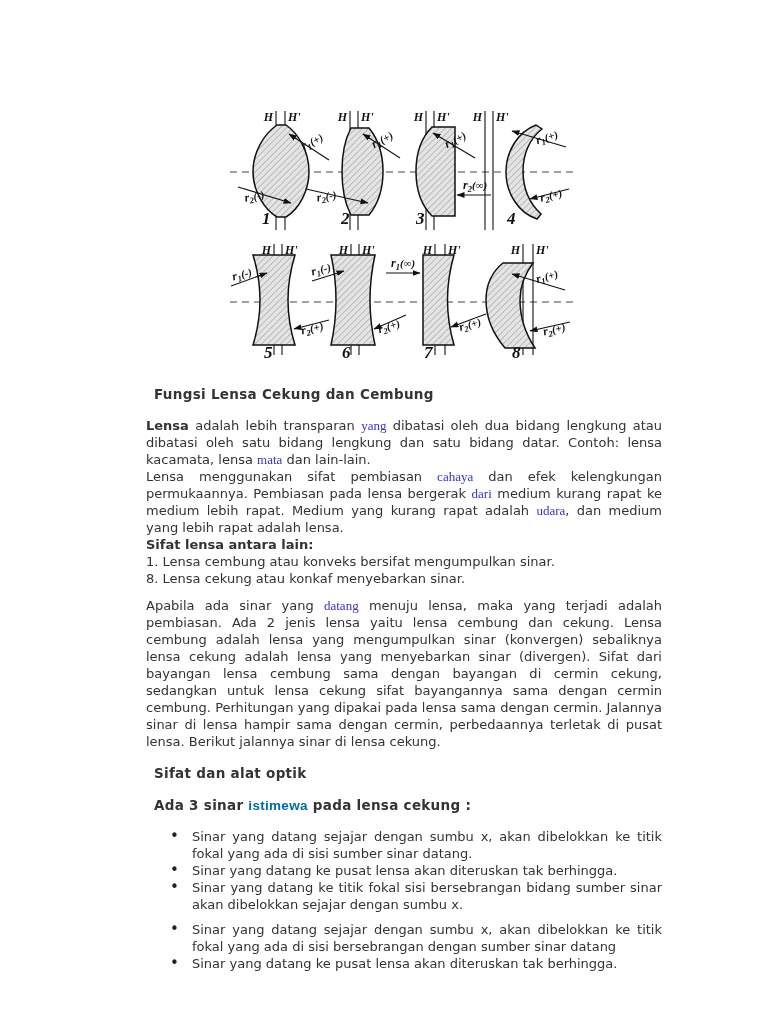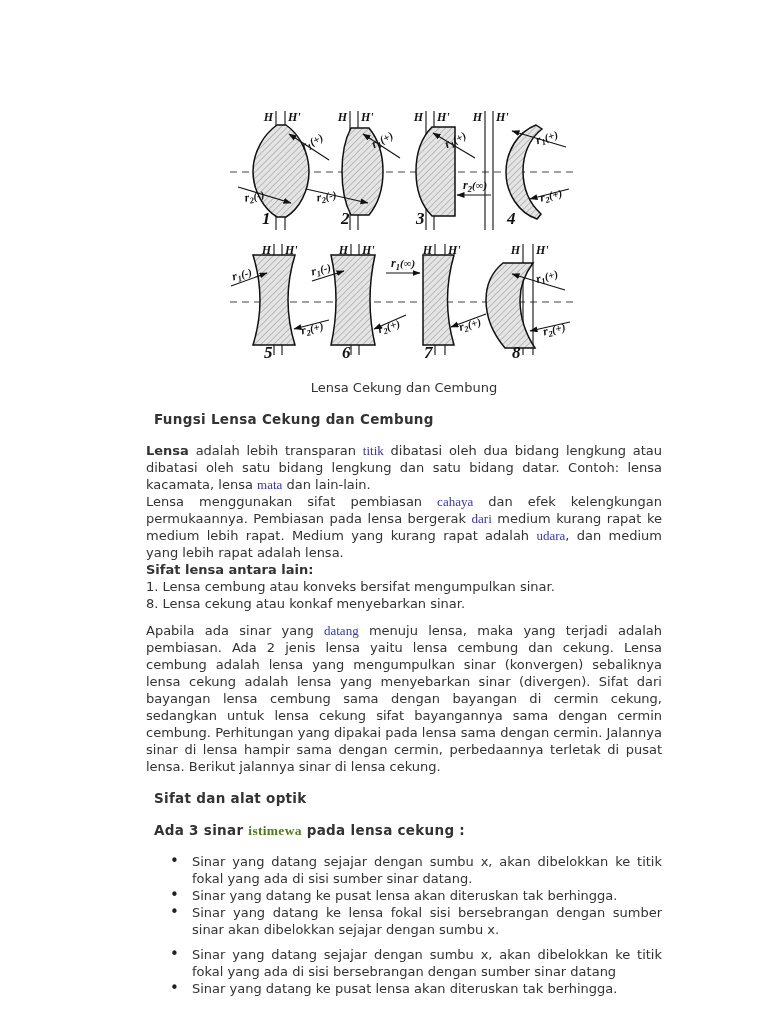--- a/index.html
+++ b/index.html
@@ -25,21 +25,21 @@
   .blk-para{margin:0;}
   .blk-space{height:10px;}
   ul.blk-bullets{margin:8px 0 0 0;padding:0;list-style:none;}
   ul.blk-bullets li{position:relative;padding-left:46px;margin:0;}
   ul.blk-bullets li::before{
     content:"\2022";position:absolute;left:24px;top:0;
     font-size:15px;color:#222;
   }
   .t-b{font-weight:bold;}
   .t-l{color:#3333cc;font-family:"Liberation Serif","DejaVu Serif",serif;}
-  .t-lb{color:#4d7c0f;font-family:Liberation Serif, serif;font-weight:bold;}
+  .t-lb{color:#0369a1;font-family:Liberation Sans, sans-serif;font-weight:bold;}
   
   .dia-serif{font-family:"Liberation Serif","DejaVu Serif",serif;font-style:italic;font-weight:bold;fill:#111;}
 </style>
 </head>
 <body>
 
 <div class="page">
 
   <div class="fig-wrap">
     <svg width="350" height="268" viewBox="0 0 350 268" xmlns="http://www.w3.org/2000/svg">
@@ -148,37 +148,36 @@
             <line x1="337" y1="187" x2="284" y2="171" stroke="#111" stroke-width="1.1" marker-end="url(#arr)"></line>
             <text x="320" y="177" text-anchor="middle" font-size="12" class="dia-serif" transform="rotate(-16 320 177)"><tspan>r</tspan><tspan font-size="8.5" dy="2.5">1</tspan><tspan font-size="11" dy="-2.5">(+)</tspan></text>
             <line x1="342" y1="219" x2="302" y2="228" stroke="#111" stroke-width="1.1" marker-end="url(#arr)"></line>
             <text x="327" y="230" text-anchor="middle" font-size="12" class="dia-serif" transform="rotate(-13 327 230)"><tspan>r</tspan><tspan font-size="8.5" dy="2.5">2</tspan><tspan font-size="11" dy="-2.5">(+)</tspan></text>
             <text x="284" y="255" font-size="17" class="dia-serif">8</text>
           </g>
         </g>
     </svg>
   </div>
 
-  <div class="fig-caption">Lensa Cekung dan Cembung</div>
 
   <div class="article">
       <div class="blk-heading"><span class="t-b">Fungsi Lensa Cekung dan Cembung</span></div>
-      <div class="blk-para"><span class="t-b">Lensa</span><span class="t-n"> adalah lebih transparan </span><span class="t-l">titik</span><span class="t-n"> dibatasi oleh dua bidang lengkung atau dibatasi oleh satu bidang lengkung dan satu bidang datar. Contoh: lensa kacamata, lensa </span><span class="t-l">mata</span><span class="t-n"> dan lain-lain.</span></div>
+      <div class="blk-para"><span class="t-b">Lensa</span><span class="t-n"> adalah lebih transparan </span><span class="t-l">yang</span><span class="t-n"> dibatasi oleh dua bidang lengkung atau dibatasi oleh satu bidang lengkung dan satu bidang datar. Contoh: lensa kacamata, lensa </span><span class="t-l">mata</span><span class="t-n"> dan lain-lain.</span></div>
       <div class="blk-para"><span class="t-n">Lensa menggunakan sifat pembiasan </span><span class="t-l">cahaya</span><span class="t-n"> dan efek kelengkungan permukaannya. Pembiasan pada lensa bergerak </span><span class="t-l">dari</span><span class="t-n"> medium kurang rapat ke medium lebih rapat. Medium yang kurang rapat adalah </span><span class="t-l">udara</span><span class="t-n">, dan medium yang lebih rapat adalah lensa.</span></div>
       <div class="blk-para"><span class="t-b">Sifat lensa antara lain:</span></div>
       <div class="blk-para"><span class="t-n">1. Lensa cembung atau konveks bersifat mengumpulkan sinar.</span></div>
       <div class="blk-para"><span class="t-n">8. Lensa cekung atau konkaf menyebarkan sinar.</span></div>
       <div class="blk-space"></div>
       <div class="blk-para"><span class="t-n">Apabila ada sinar yang </span><span class="t-l">datang</span><span class="t-n"> menuju lensa, maka yang terjadi adalah pembiasan. Ada 2 jenis lensa yaitu lensa cembung dan cekung. Lensa cembung adalah lensa yang mengumpulkan sinar (konvergen) sebaliknya lensa cekung adalah lensa yang menyebarkan sinar (divergen). Sifat dari bayangan lensa cembung sama dengan bayangan di cermin cekung, sedangkan untuk lensa cekung sifat bayangannya sama dengan cermin cembung. Perhitungan yang dipakai pada lensa sama dengan cermin. Jalannya sinar di lensa hampir sama dengan cermin, perbedaannya terletak di pusat lensa. Berikut jalannya sinar di lensa cekung.</span></div>
       <div class="blk-heading"><span class="t-b">Sifat dan alat optik</span></div>
       <div class="blk-heading"><span class="t-b">Ada 3 sinar </span><span class="t-lb">istimewa</span><span class="t-b"> pada lensa cekung :</span></div>
       <ul class="blk-bullets">
         <li>Sinar yang datang sejajar dengan sumbu x, akan dibelokkan ke titik fokal yang ada di sisi sumber sinar datang.</li>
         <li>Sinar yang datang ke pusat lensa akan diteruskan tak berhingga.</li>
-        <li>Sinar yang datang ke lensa fokal sisi bersebrangan dengan sumber sinar akan dibelokkan sejajar dengan sumbu x.</li>
+        <li>Sinar yang datang ke titik fokal sisi bersebrangan bidang sumber sinar akan dibelokkan sejajar dengan sumbu x.</li>
       </ul>
       <ul class="blk-bullets">
         <li>Sinar yang datang sejajar dengan sumbu x, akan dibelokkan ke titik fokal yang ada di sisi bersebrangan dengan sumber sinar datang</li>
         <li>Sinar yang datang ke pusat lensa akan diteruskan tak berhingga.</li>
       </ul>
     </div>
 
 </div>
 
 </body></html>

